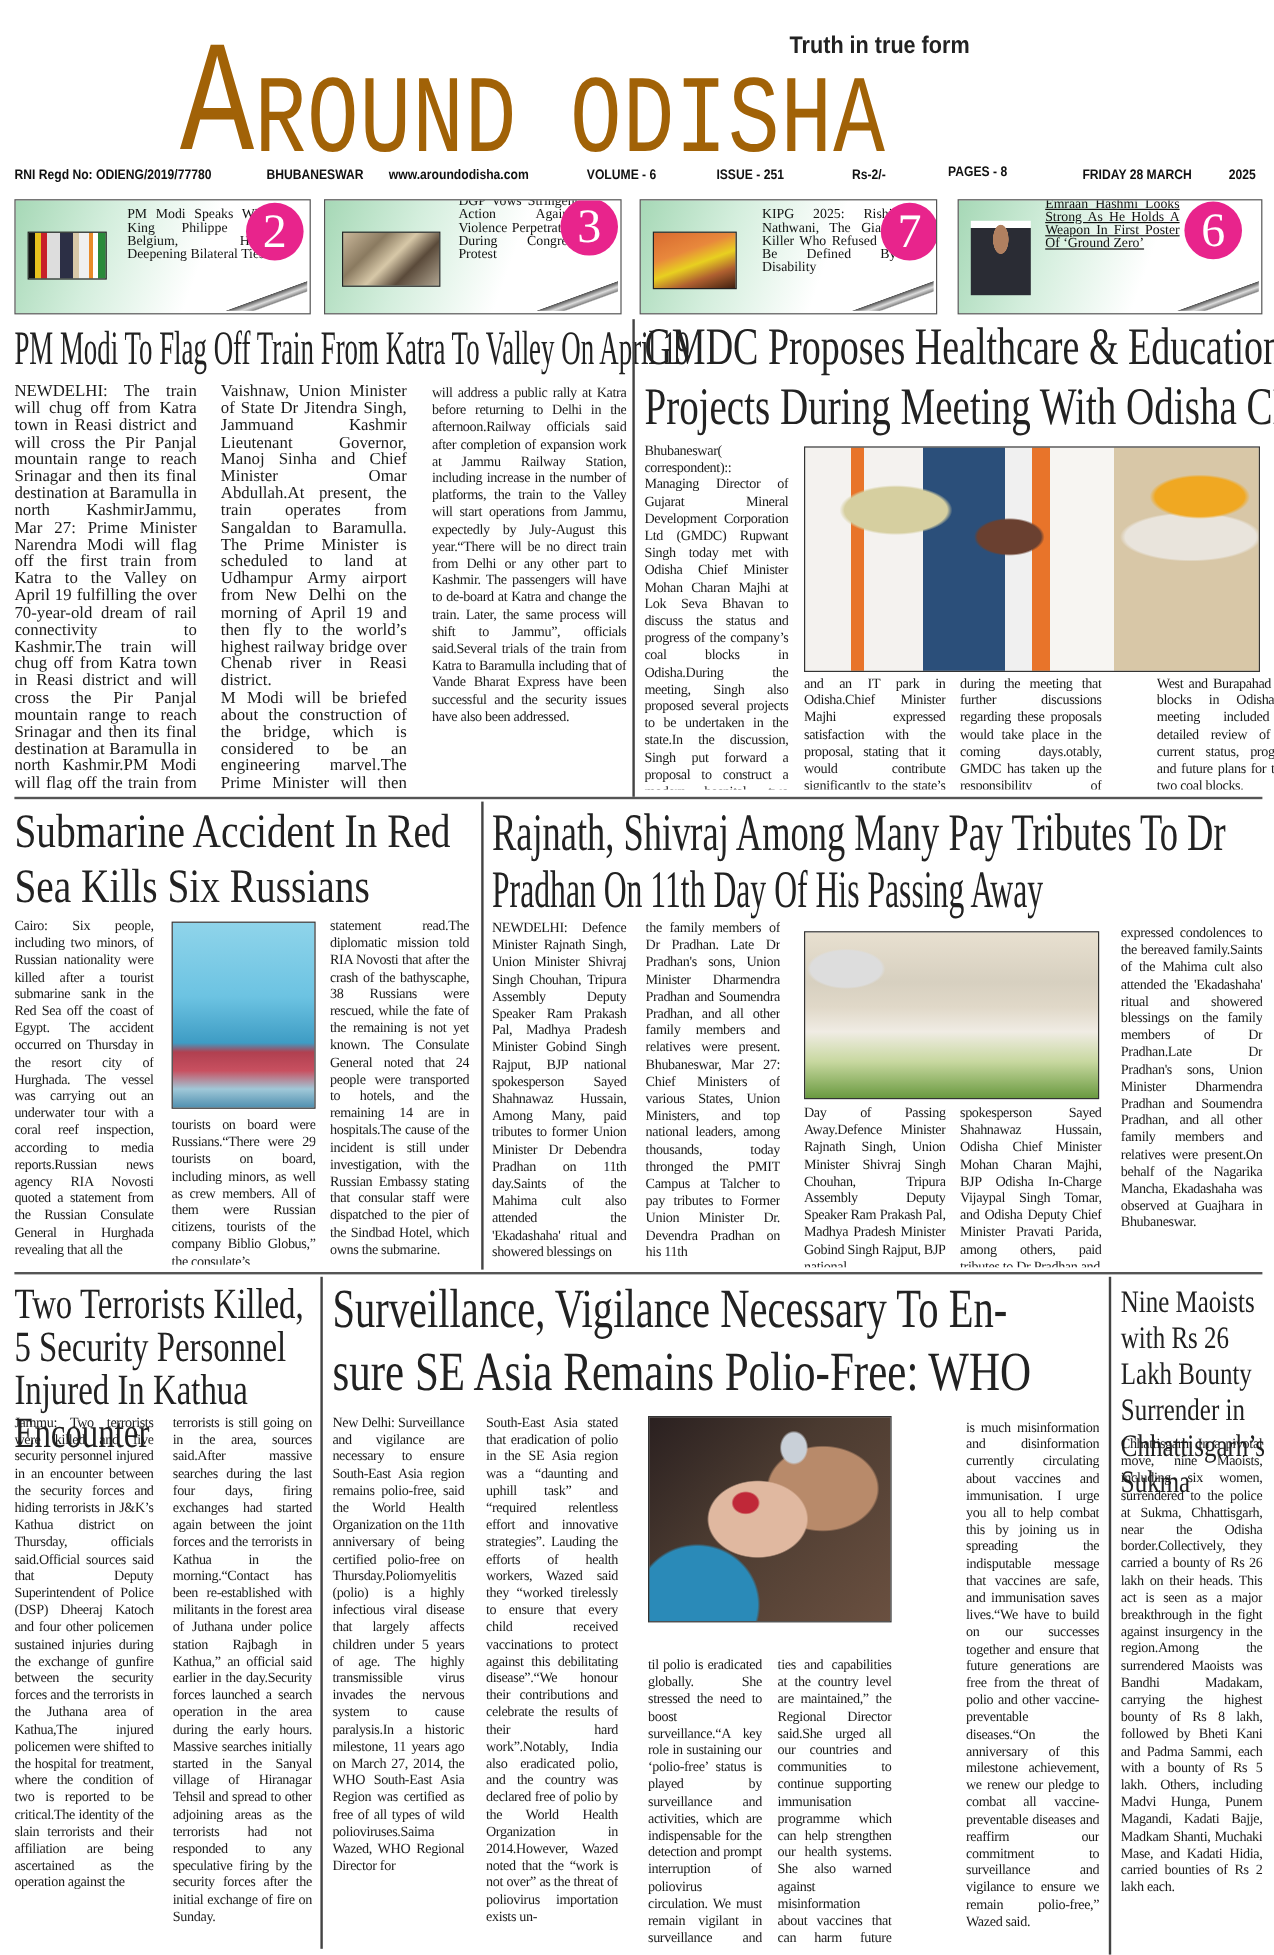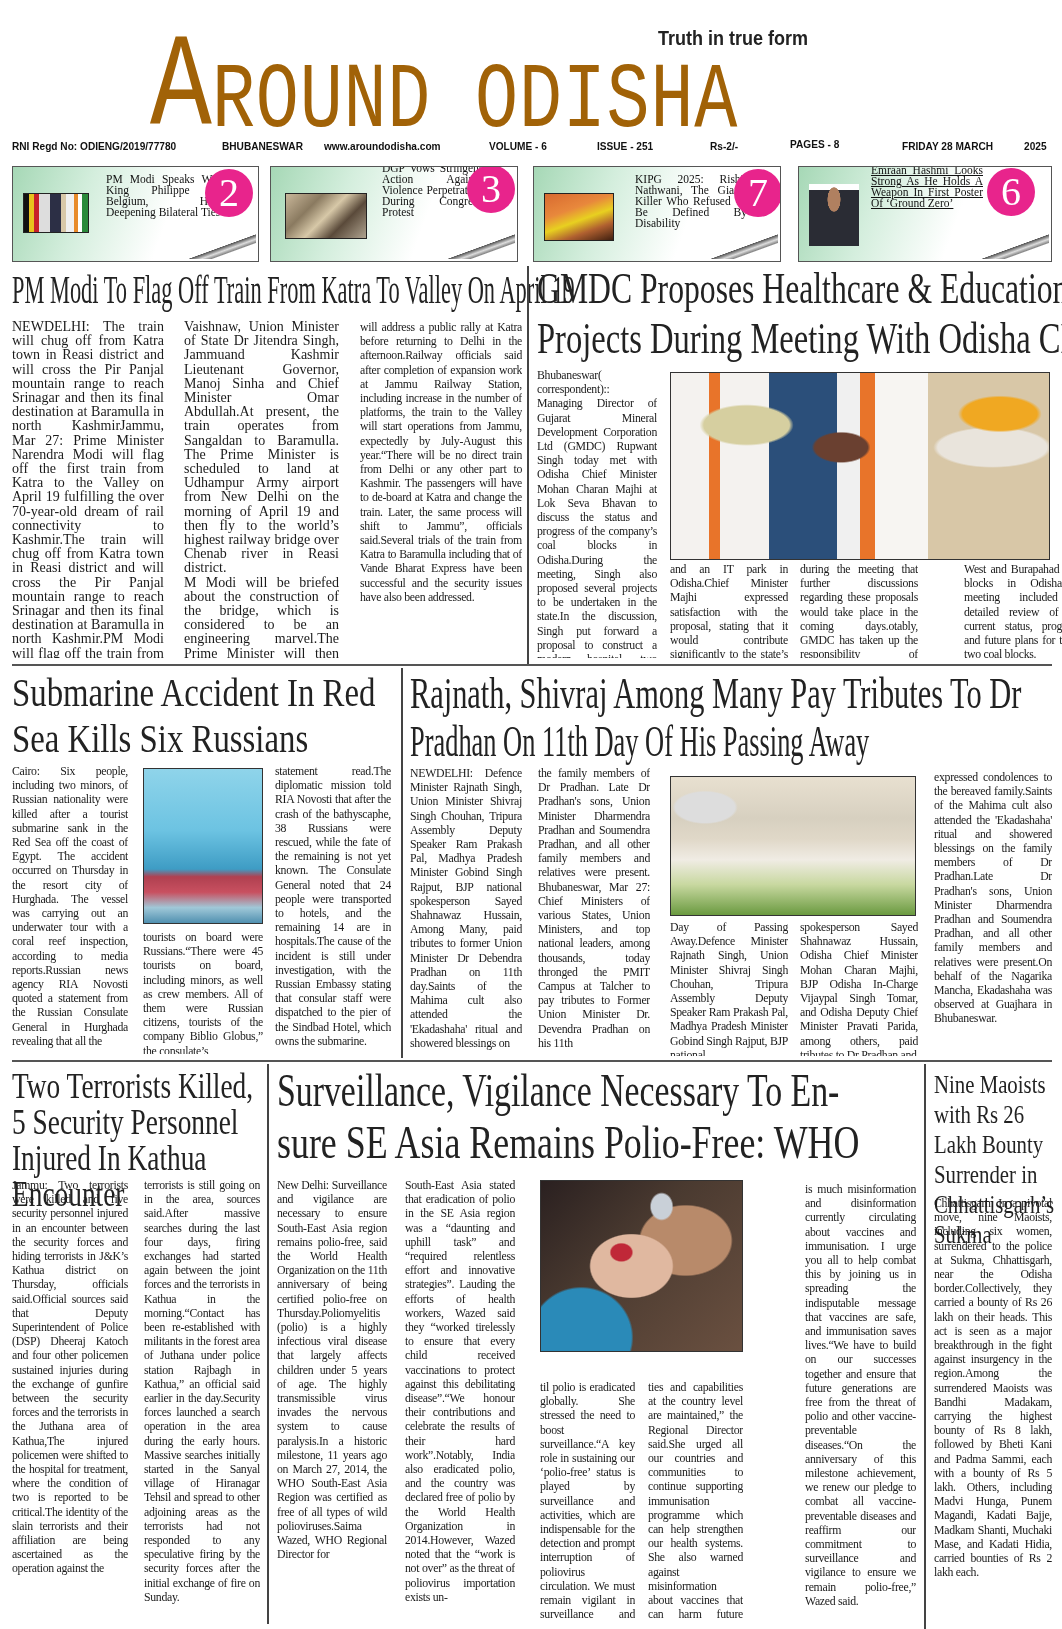--- a/index.html
+++ b/index.html
@@ -135,21 +135,21 @@
 </div>
 
 <div class="rule-h" style="left:12px;top:664px;width:1040px;"></div>
 
 <div>
   <div class="headline" style="left:12px;top:670px;font-size:40px;line-height:46px;transform:scaleX(0.82);">Submarine Accident In Red</div>
   <div class="headline" style="left:12px;top:716px;font-size:40px;line-height:46px;transform:scaleX(0.82);">Sea Kills Six Russians</div>
   <div class="col tight" style="left:12px;top:764px;width:116px;height:290px;">Cairo: Six people, including two minors, of Russian nationality were killed after a tourist submarine sank in the Red Sea off the coast of Egypt. The accident occurred on Thursday in the resort city of Hurghada. The vessel was carrying out an underwater tour with a coral reef inspection, according to media reports.Russian news agency RIA Novosti quoted a statement from the Russian Consulate General in Hurghada revealing that all the</div>
   <div class="photo" style="left:143px;top:768px;width:120px;height:156px;background:
       linear-gradient(180deg, #8fd4ea 0%, #6cc3e2 40%, #3e9cc4 65%, #b04050 70%, #c85060 80%, #a0c8d8 90%, #5090b0 100%);"></div>
-  <div class="col tight" style="left:143px;top:930px;width:120px;height:124px;">tourists on board were Russians.“There were 45 tourists on board, including minors, as well as crew members. All of them were Russian citizens, tourists of the company Biblio Globus,” the consulate’s</div>
+  <div class="col tight" style="left:143px;top:930px;width:120px;height:124px;">tourists on board were Russians.“There were 29 tourists on board, including minors, as well as crew members. All of them were Russian citizens, tourists of the company Biblio Globus,” the consulate’s</div>
   <div class="col tight" style="left:275px;top:764px;width:116px;height:290px;">statement read.The diplomatic mission told RIA Novosti that after the crash of the bathyscaphe, 38 Russians were rescued, while the fate of the remaining is not yet known. The Consulate General noted that 24 people were transported to hotels, and the remaining 14 are in hospitals.The cause of the incident is still under investigation, with the Russian Embassy stating that consular staff were dispatched to the pier of the Sindbad Hotel, which owns the submarine.</div>
 </div>
 <div class="rule-v" style="left:401px;top:668px;height:390px;"></div>
 
 <div>
   <div class="headline" style="left:410px;top:670px;font-size:44px;line-height:48px;transform:scaleX(0.69);">Rajnath, Shivraj Among Many Pay Tributes To Dr</div>
   <div class="headline" style="left:410px;top:718px;font-size:44px;line-height:48px;transform:scaleX(0.6);">Pradhan On 11th Day Of His Passing Away</div>
   <div class="col tight" style="left:410px;top:766px;width:112px;height:290px;">NEWDELHI: Defence Minister Rajnath Singh, Union Minister Shivraj Singh Chouhan, Tripura Assembly Deputy Speaker Ram Prakash Pal, Madhya Pradesh Minister Gobind Singh Rajput, BJP national spokesperson Sayed Shahnawaz Hussain, Among Many, paid tributes to former Union Minister Dr Debendra Pradhan on 11th day.Saints of the Mahima cult also attended the 'Ekadashaha' ritual and showered blessings on</div>
   <div class="col tight" style="left:538px;top:766px;width:112px;height:290px;">the family members of Dr Pradhan. Late Dr Pradhan's sons, Union Minister Dharmendra Pradhan and Soumendra Pradhan, and all other family members and relatives were present. Bhubaneswar, Mar 27: Chief Ministers of various States, Union Ministers, and top national leaders, among thousands, today thronged the PMIT Campus at Talcher to pay tributes to Former Union Minister Dr. Devendra Pradhan on his 11th</div>
   <div class="photo" style="left:670px;top:776px;width:246px;height:140px;background:

